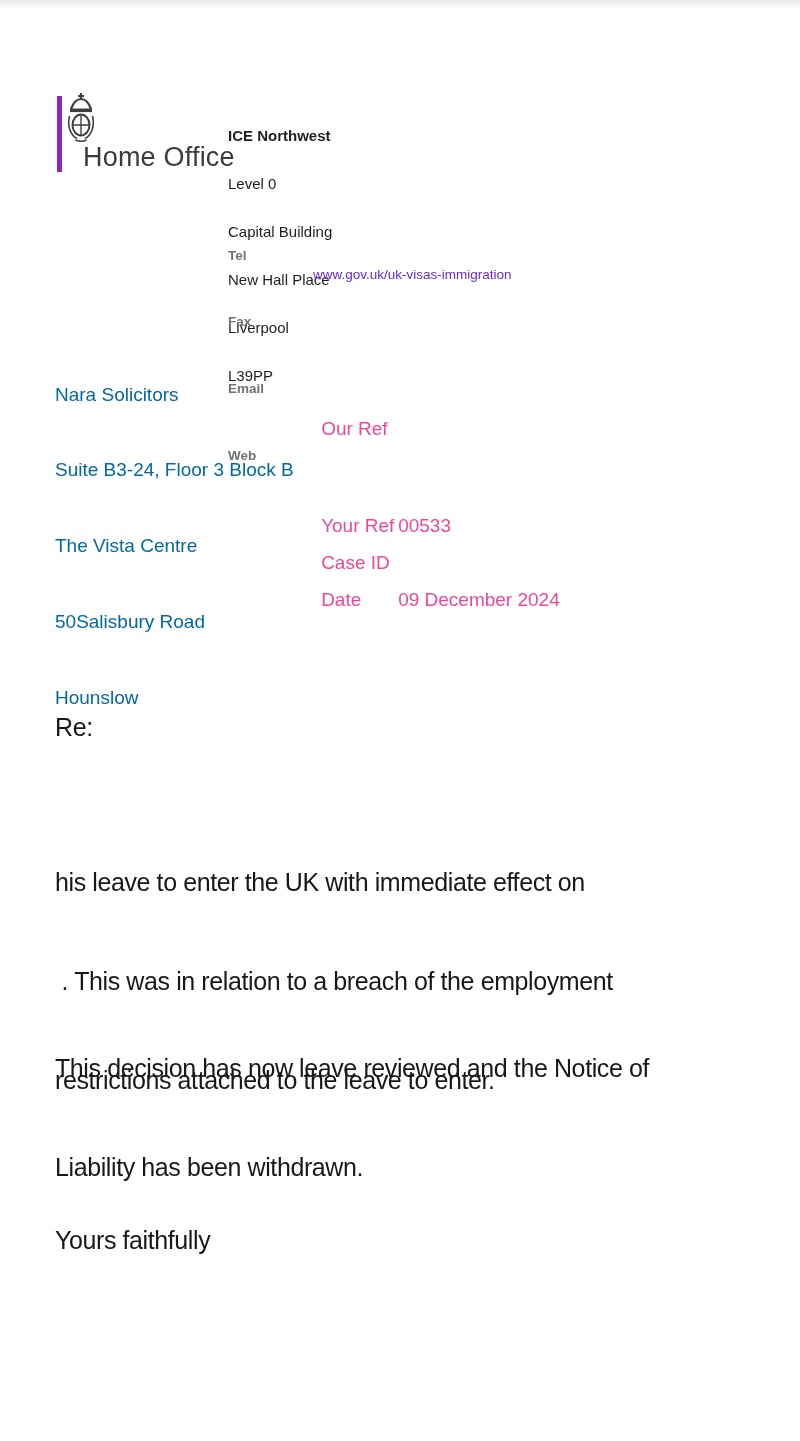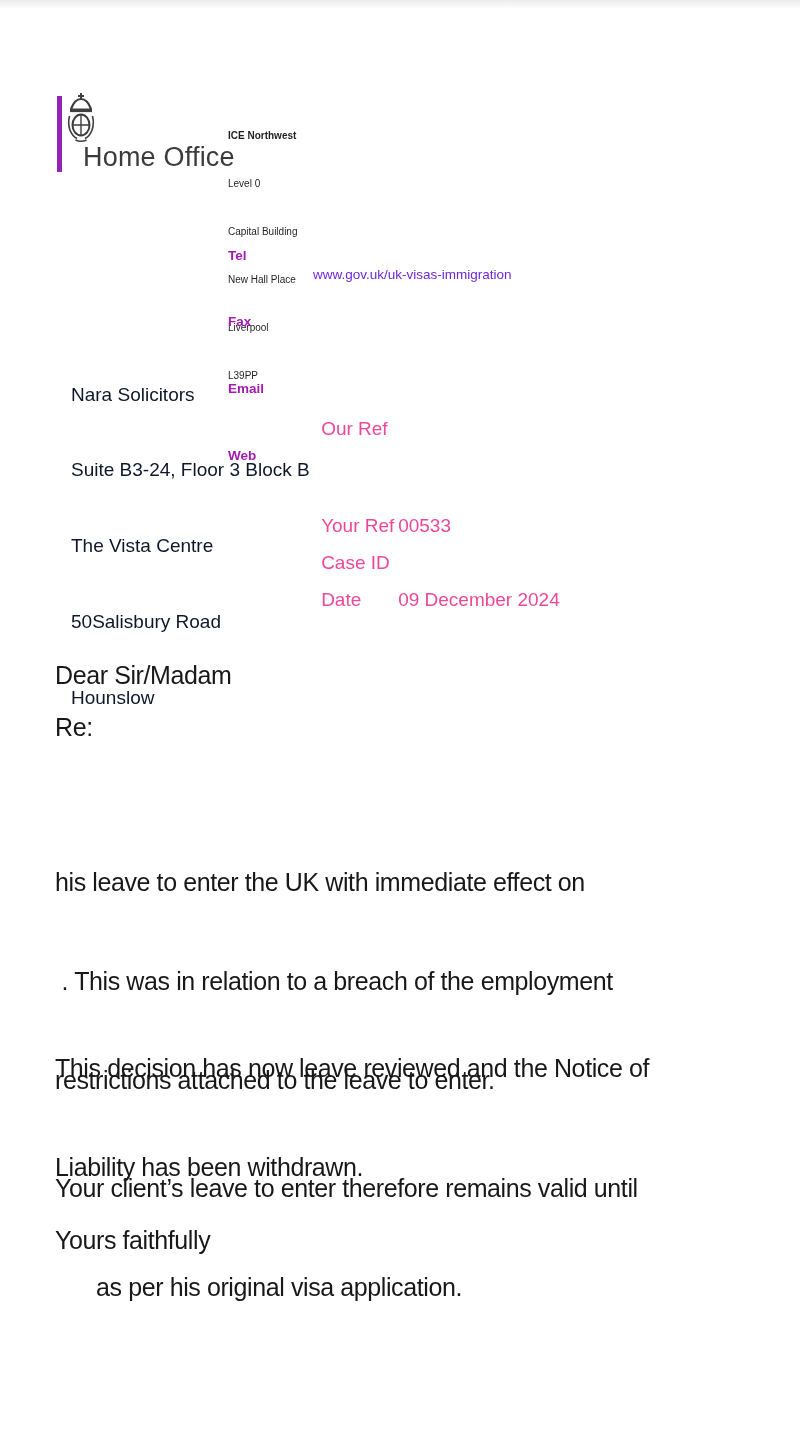--- a/index.html
+++ b/index.html
@@ -9,30 +9,30 @@
   }
   .top-shade{position:absolute;top:0;left:0;width:800px;height:9px;
     background:linear-gradient(#ebebeb,#ffffff);}
   
   .purple-bar{position:absolute;left:57px;top:96px;width:5px;height:76px;background:#9325b2;}
   .crest{position:absolute;left:66px;top:93px;width:30px;height:50px;color:#3e3e3e;}
   .crest svg{width:100%;height:100%;display:block;}
   .logo-text{position:absolute;left:67px;top:142px;font-size:27px;color:#3b3b3b;
     letter-spacing:0.2px;white-space:pre;margin-left:16px;}
   
-  .ho-block{position:absolute;left:228px;top:96px;font-size:10px;line-height:16px;
+  .ho-block{position:absolute;left:228px;top:96px;font-size:15px;line-height:16px;
     color:#1f1f1f;white-space:pre;}
   .ho-name{font-weight:bold;}
   .ho-contact{position:absolute;left:228px;top:200px;font-size:13.5px;line-height:22.3px;
-    font-weight:bold;color:#a21caf;white-space:pre;}
+    font-weight:bold;color:#737373;white-space:pre;}
   .web-value{position:absolute;left:313px;top:267px;font-size:13.5px;color:#6d28d9;
     font-weight:normal;white-space:pre;}
   
-  .recipient{position:absolute;left:71px;top:331px;font-size:19px;line-height:25.3px;
-    color:#0f172a;white-space:pre;}
+  .recipient{position:absolute;left:55px;top:331px;font-size:19px;line-height:25.3px;
+    color:#0369a1;white-space:pre;}
   
   .ref-row{position:absolute;left:300px;font-size:19px;color:#ec4899;white-space:pre;}
   .ref-row .lbl{display:inline-block;min-width:77px;}
   .row-our{top:396px;}
   .row-your{top:493px;}
   .row-case{top:530px;}
   .row-date{top:567px;}
   
   .body-text{position:absolute;left:55px;font-size:25px;line-height:33px;
     letter-spacing:-0.4px;color:#181818;white-space:pre;}
@@ -95,33 +95,28 @@
   <div class="ref-row row-your">
     <span class="lbl">Your Ref</span><span>00533</span>
   </div>
   <div class="ref-row row-case">
     <span class="lbl">Case ID</span><span></span>
   </div>
   <div class="ref-row row-date">
     <span class="lbl">Date</span><span>09 December 2024</span>
   </div>
 
-  <div class="body-text salutation">Dear Sir/Madam</div>
   <div class="body-text re-line">Re:</div>
 
   <div class="body-text p1">
     <div>his leave to enter the UK with immediate effect on</div>
     <div> . This was in relation to a breach of the employment</div>
     <div>restrictions attached to the leave to enter.</div>
   </div>
 
   <div class="body-text p2">
     <div>This decision has now leave reviewed and the Notice of</div>
     <div>Liability has been withdrawn.</div>
   </div>
 
-  <div class="body-text p3">
-    <div>Your client’s leave to enter therefore remains valid until</div>
-    <div class="indent">as per his original visa application.</div>
-  </div>
 
   <div class="body-text closing">Yours faithfully</div>
 </div>
 
 </body></html>

